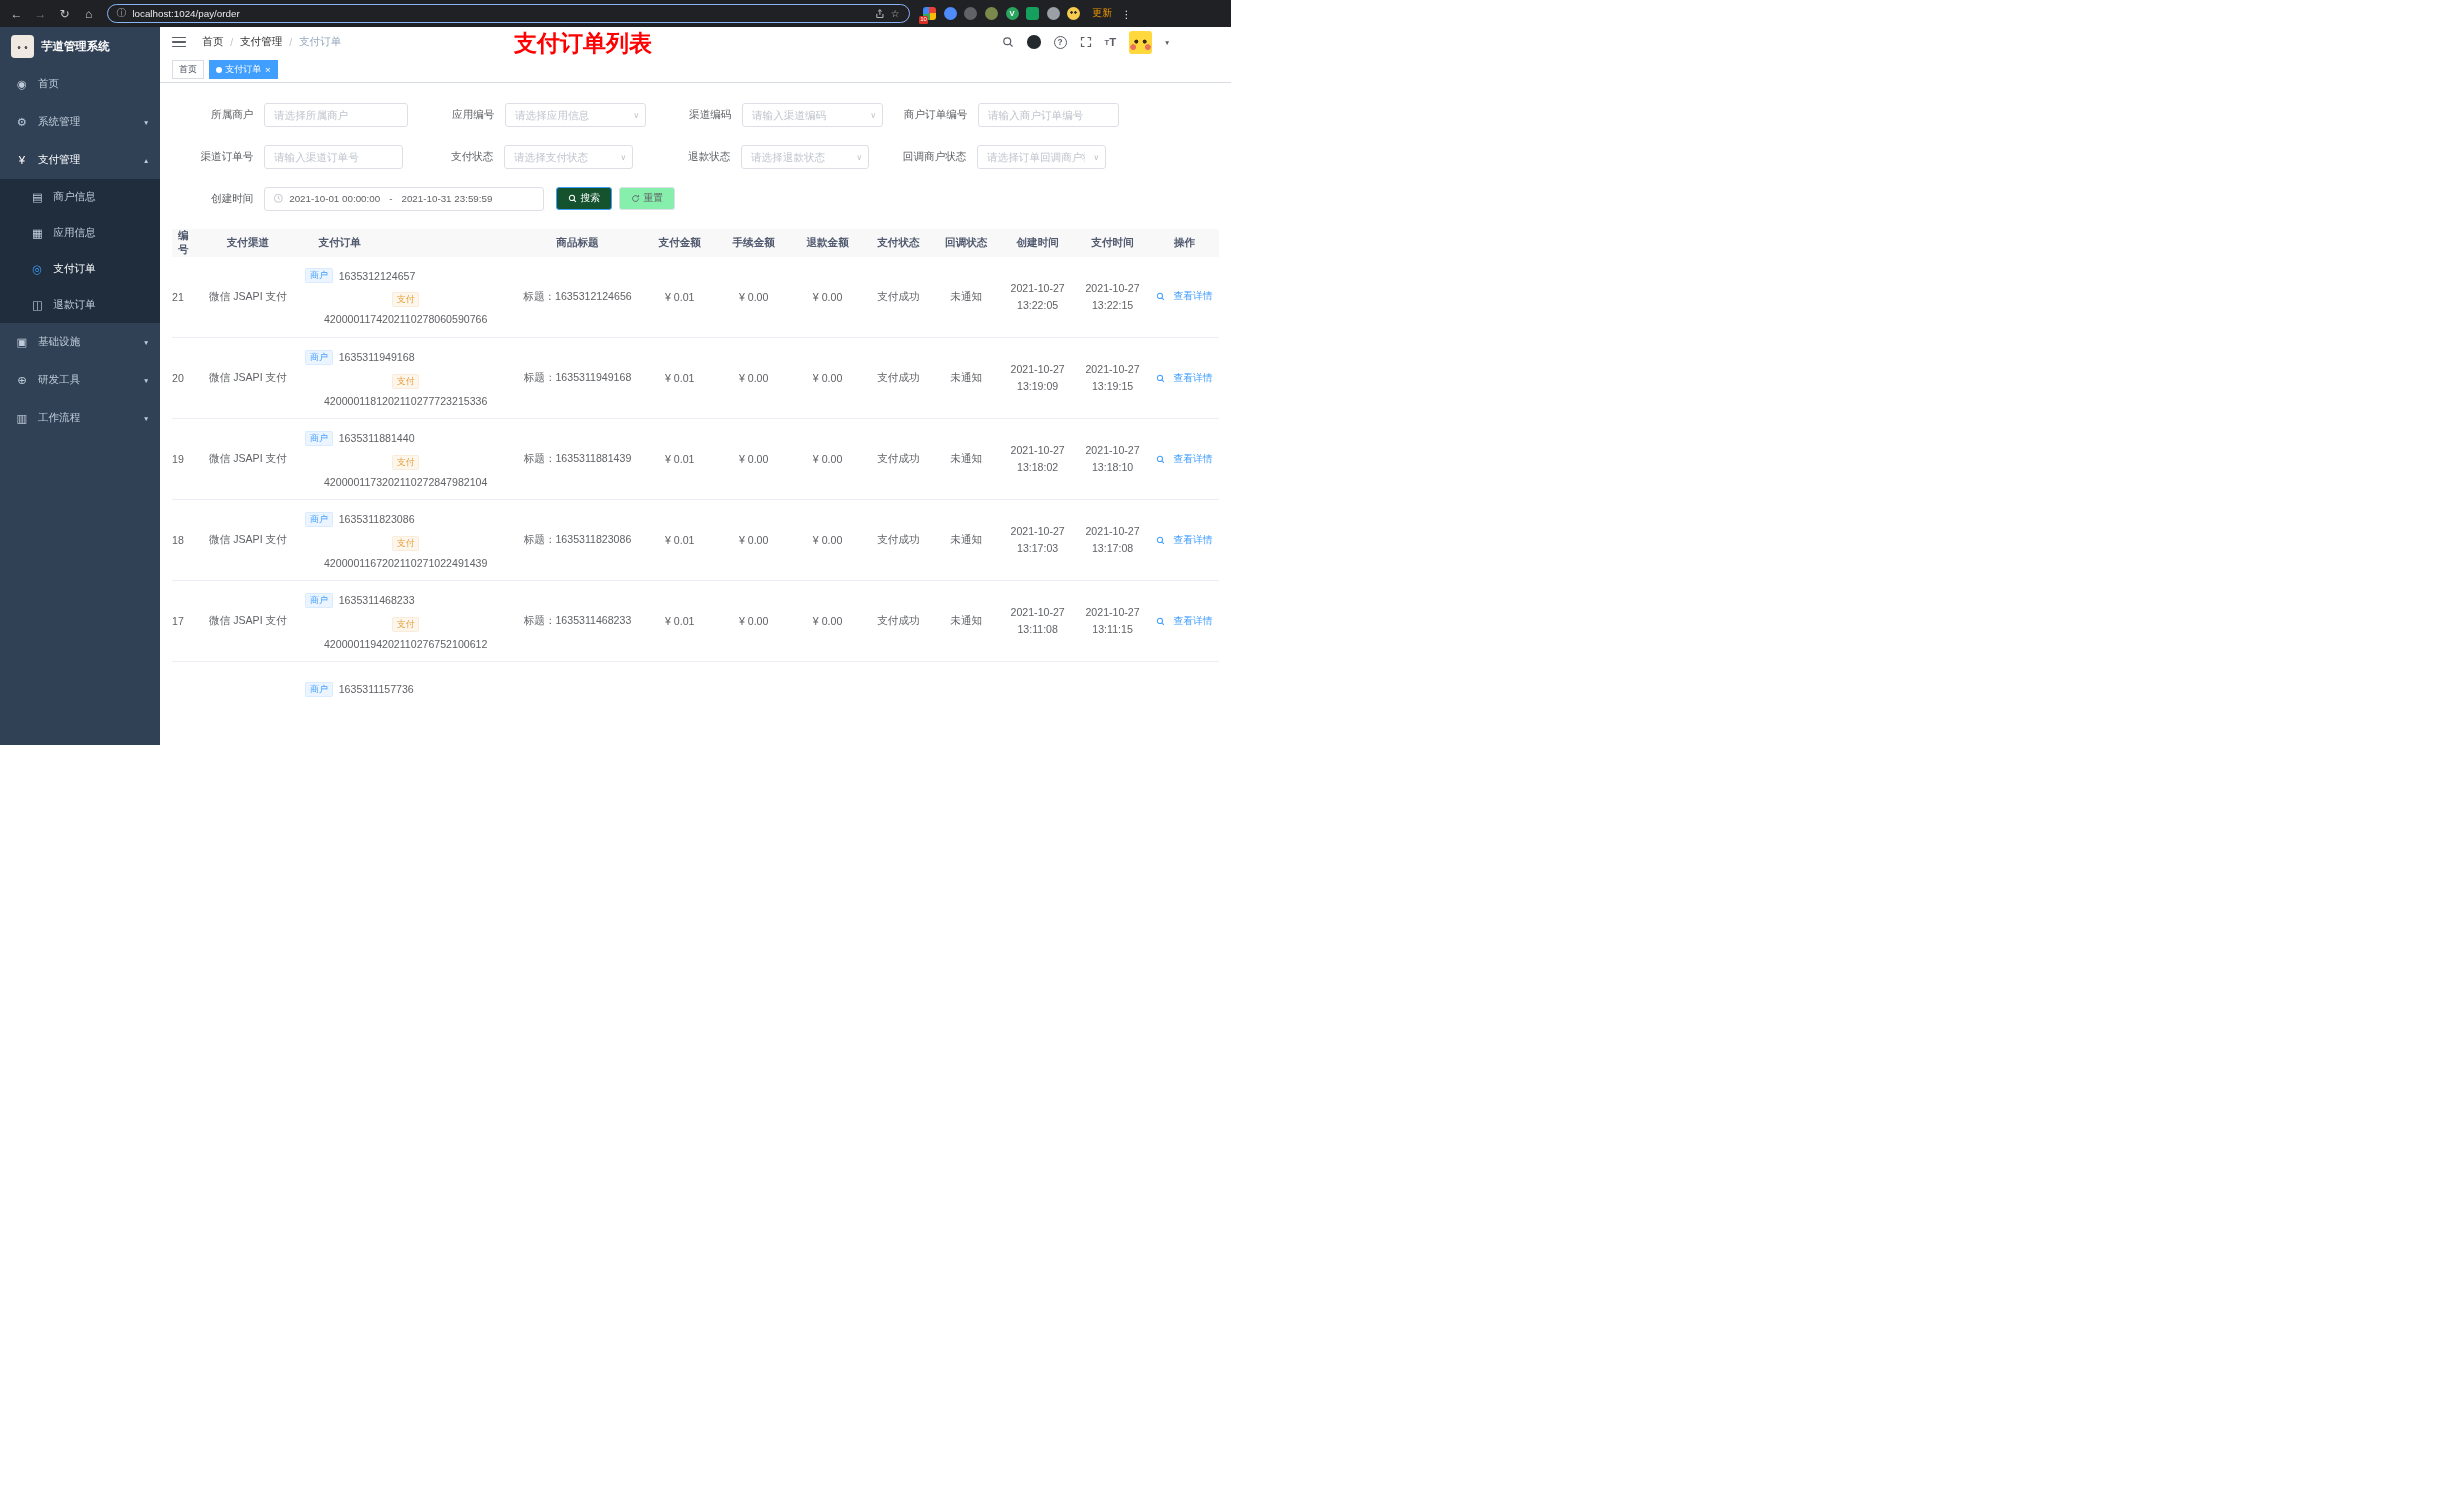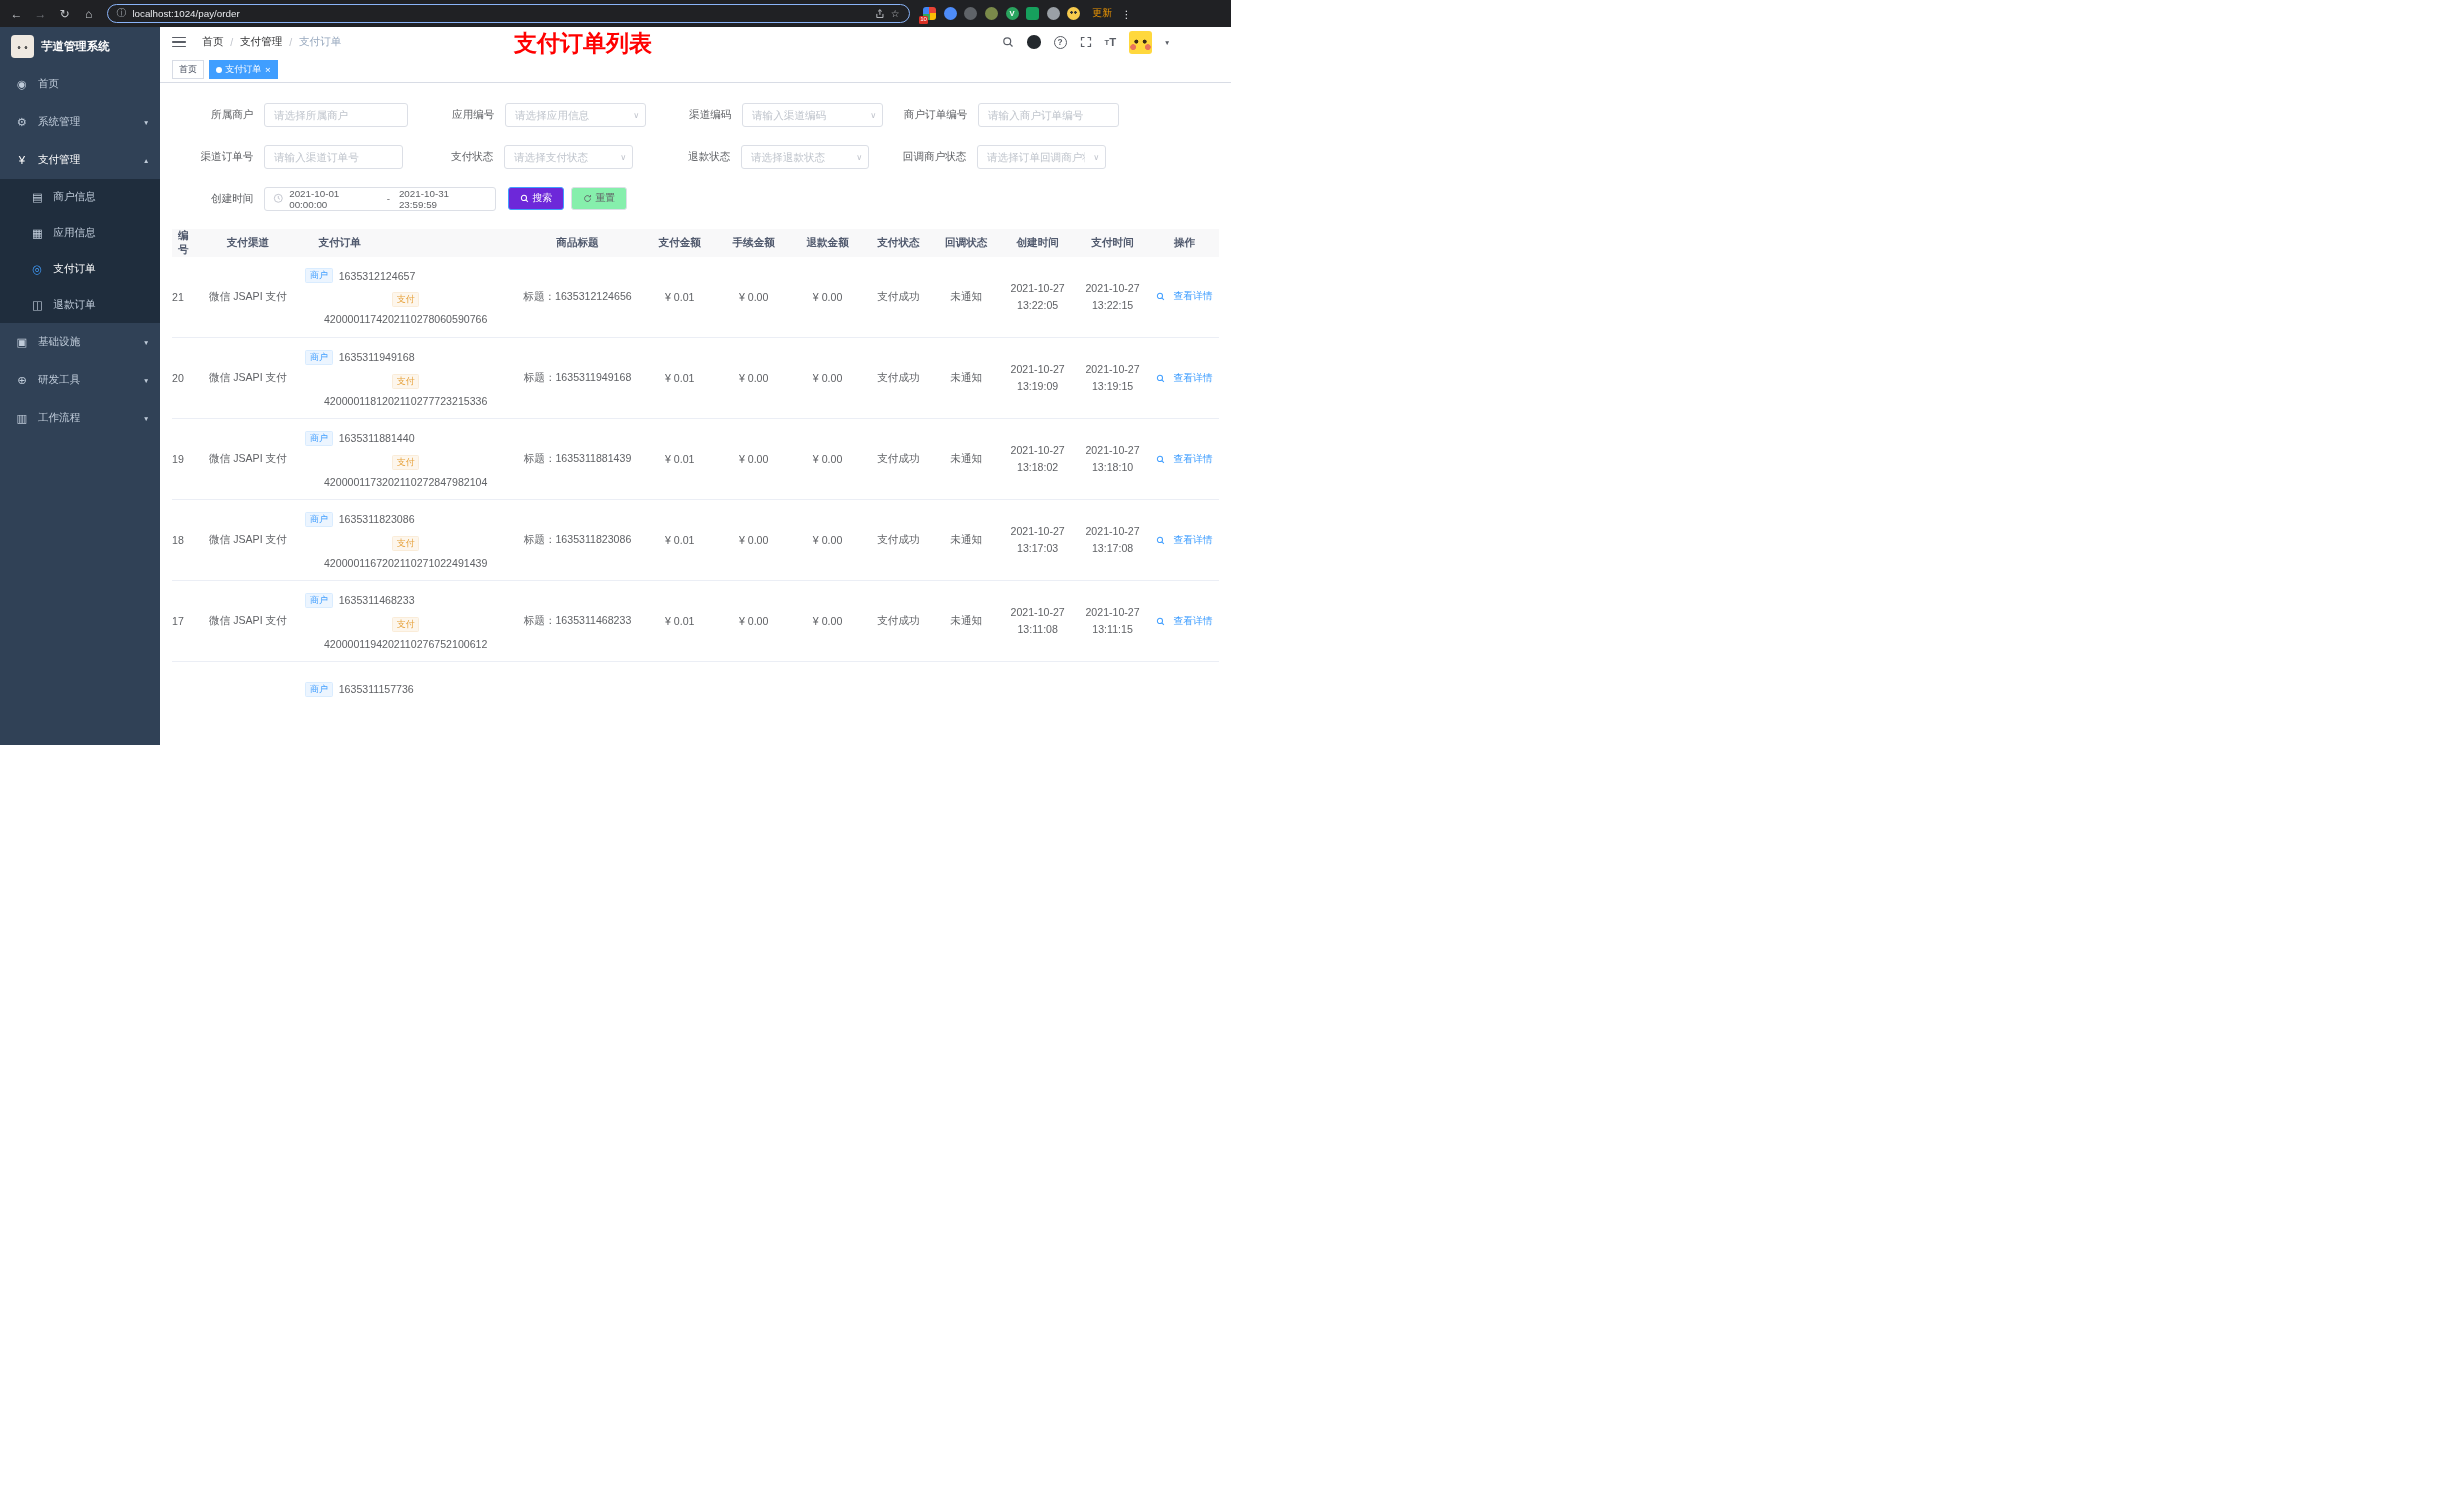--- a/index.html
+++ b/index.html
@@ -80,27 +80,27 @@
   .flabel { text-align:right; padding-right:10.6px; font-size:10.6px; color:#606266; white-space:nowrap; flex:none; }
   .ctrl { position:relative; flex:none; }
   .ctrl input { width:100%; height:24px; border:0.8px solid #dcdfe6; border-radius:3px; padding:0 19.7px 0 9px;
     font-size:10.6px; color:#606266; outline:none; font-family:inherit; }
   .ctrl.noarrow input { padding-right:9px; }
   .ctrl input::placeholder { color:#bfc4cc; }
   .sel-arrow { position:absolute; right:6.8px; top:50%; transform:translateY(-54%); color:#c0c4cc; font-size:8.3px; }
   .w-l1{width:92px}.w-l2{width:97px}.w-l3{width:96px}.w-l4{width:95px}
   .w-l2b{width:101px}.w-l3b{width:108px}.w-l4b{width:108px}
   .w-c1{width:144px}.w-c2{width:141px}.w-c1b{width:139px}.w-c2b{width:129px}.w-c3b{width:128px}
-  .date-range { width:232px; height:24px; border:0.8px solid #dcdfe6; border-radius:3px; display:flex;
+  .date-range { width:280px; height:24px; border:0.8px solid #dcdfe6; border-radius:3px; display:flex;
     align-items:center; padding:0 7.6px; gap:6px; font-size:9.8px; color:#606266; }
   .date-range .clock { color:#c0c4cc; display:flex; }
   .date-sep { padding:0 3px; color:#606266; }
   .btn { height:23px; border-radius:3px; font-size:9.8px; display:inline-flex; align-items:center; gap:3.8px;
     padding:0 10.6px; cursor:pointer; border:0.8px solid #dcdfe6; background:#86efac; color:#606266; font-family:inherit; }
-  .btn-primary { background:#6d28d9; border-color:#409eff; color:#fff; }
+  .btn-primary { background:#14532d; border-color:#409eff; color:#fff; }
   .btn-search { margin-left:12px; }
   .btn-reset { margin-left:7.6px; }
   .export-row { margin-top:16.7px; position:relative; height:21px; }
   .btn-export { height:21px; margin-left:2.3px; background:#fdf6ec; border-color:#f5dab1; color:#e6a23c; padding:0 8.3px; font-size:9px; }
   .mini-btn { position:absolute; top:-1.5px; width:23px; height:23px; border:0.8px solid #dcdfe6; border-radius:50%;
     background:#fff; color:#606266; display:flex; align-items:center; justify-content:center; cursor:pointer; }
   .mini-search { right:65px; } .mini-refresh { right:38px; }
 
   
   table { width:100%; border-collapse:collapse; table-layout:fixed; margin-top:10.6px; }

